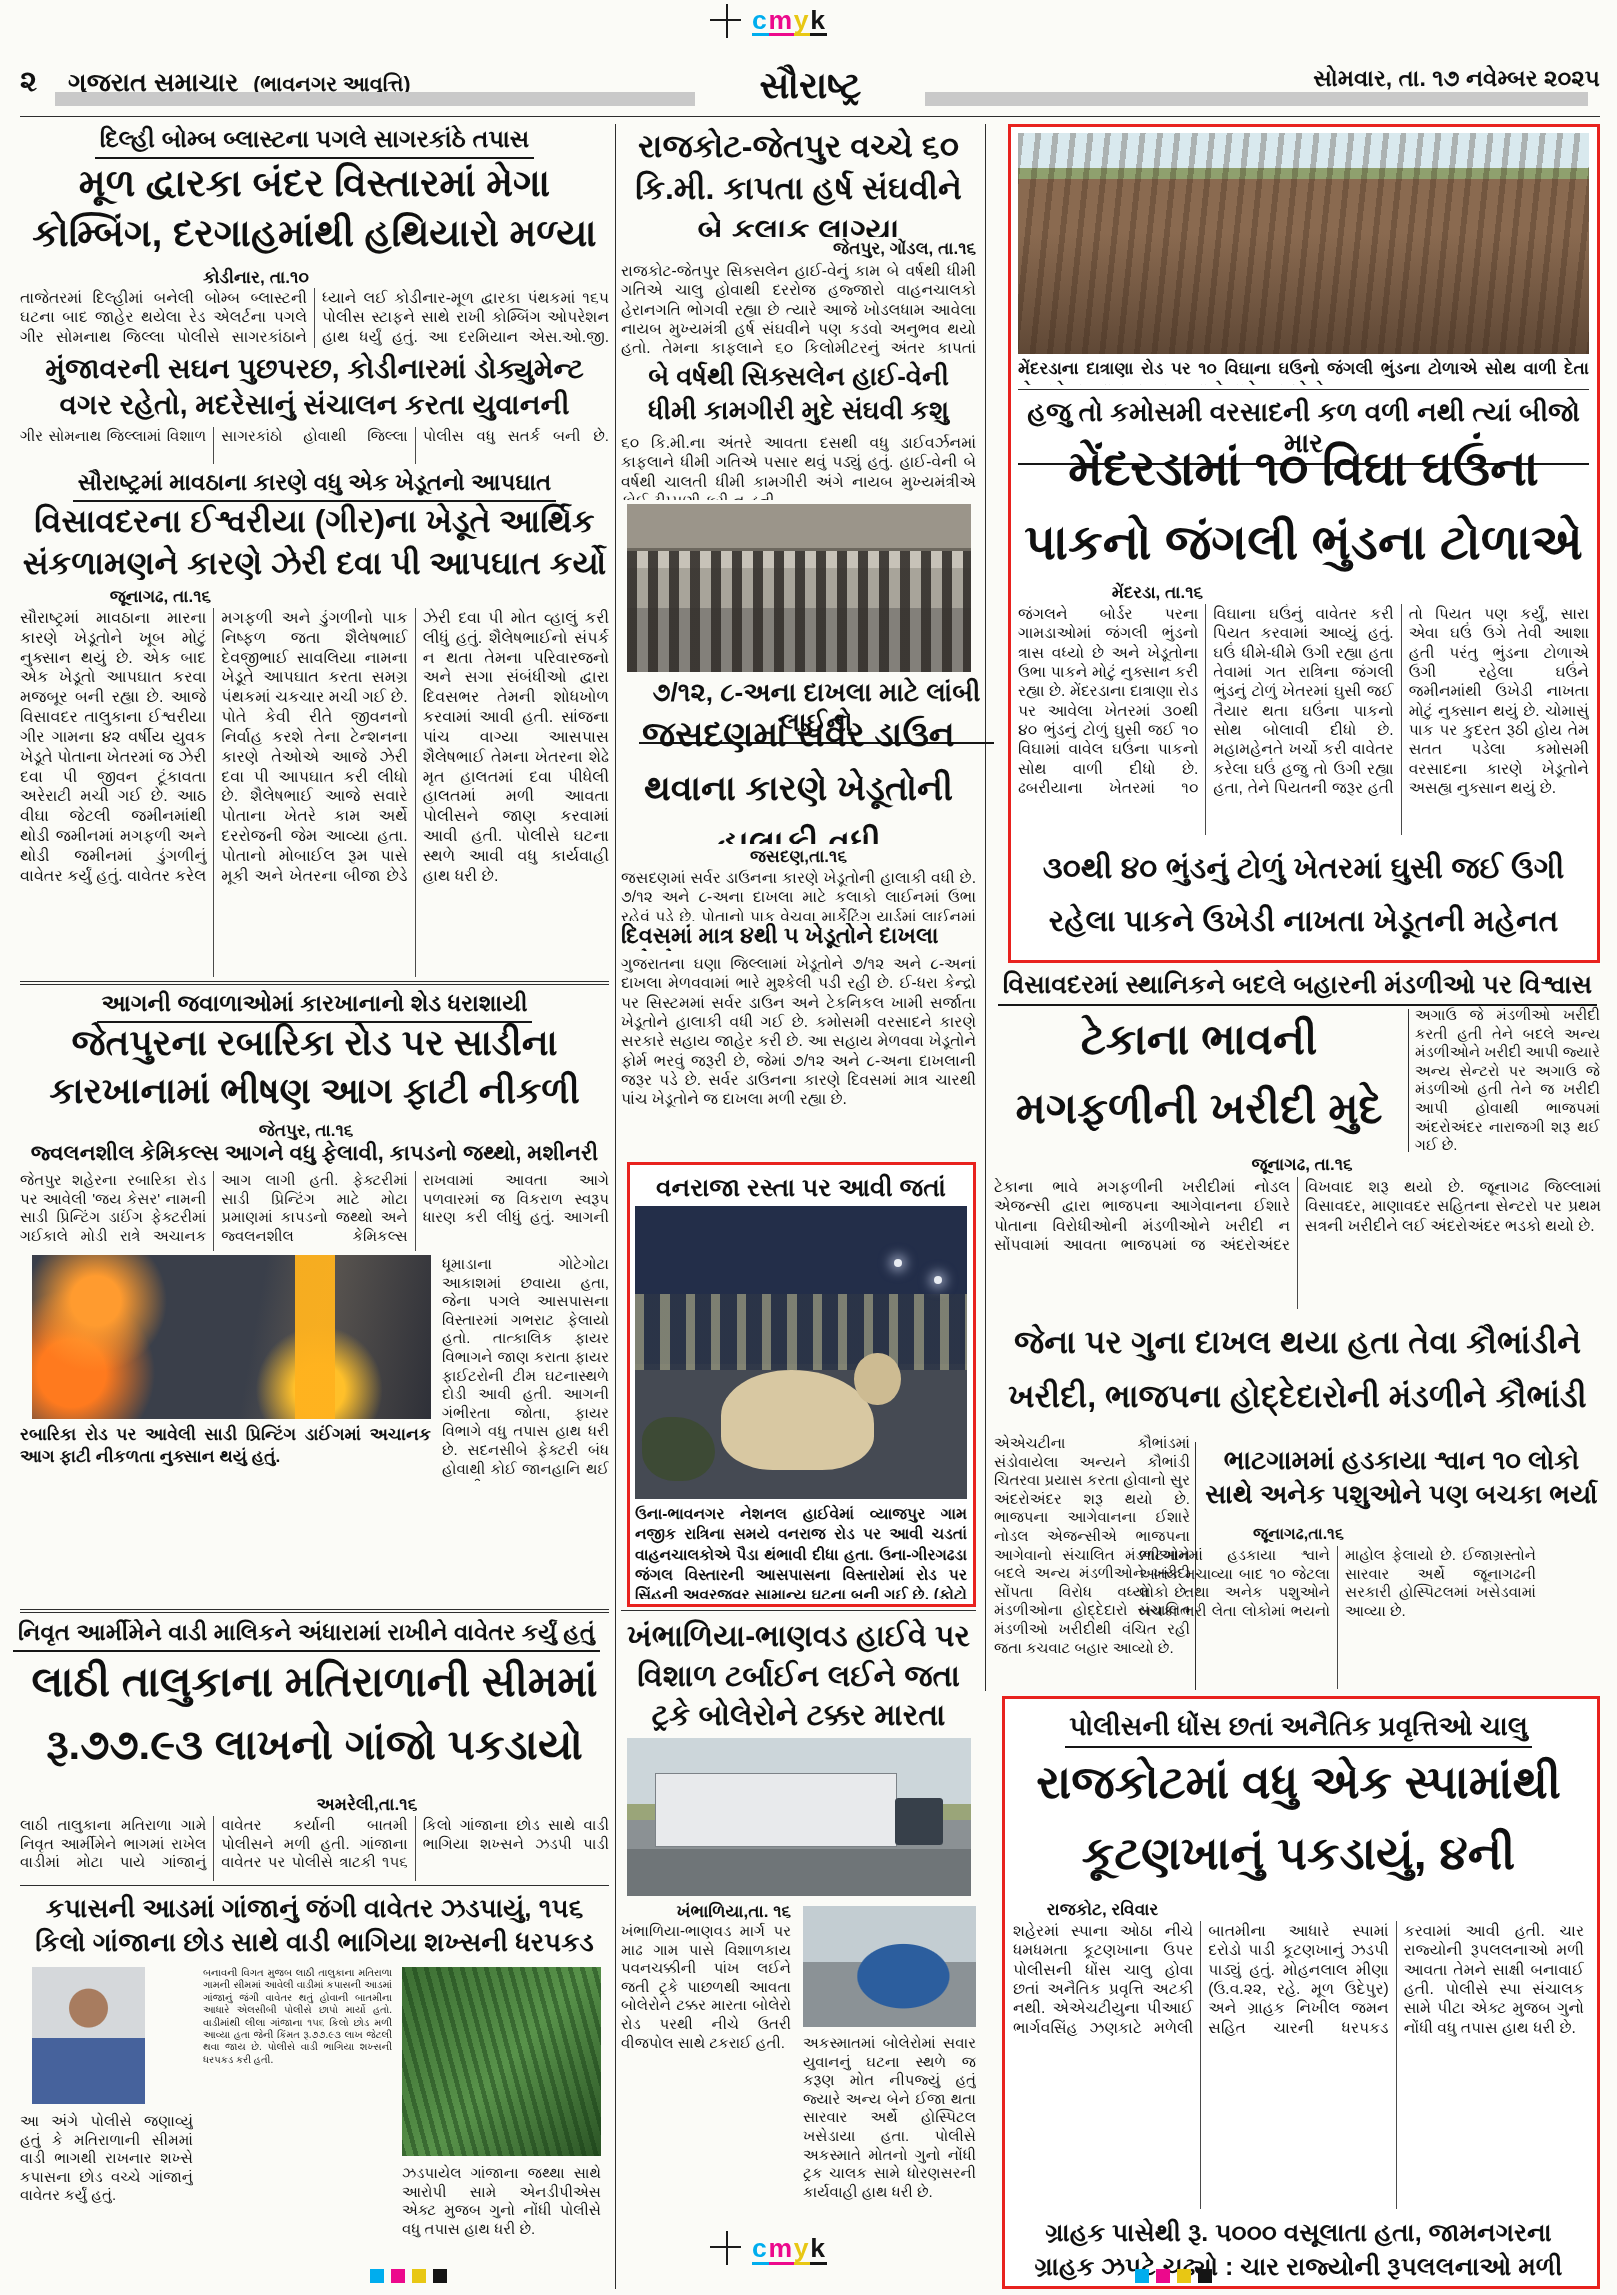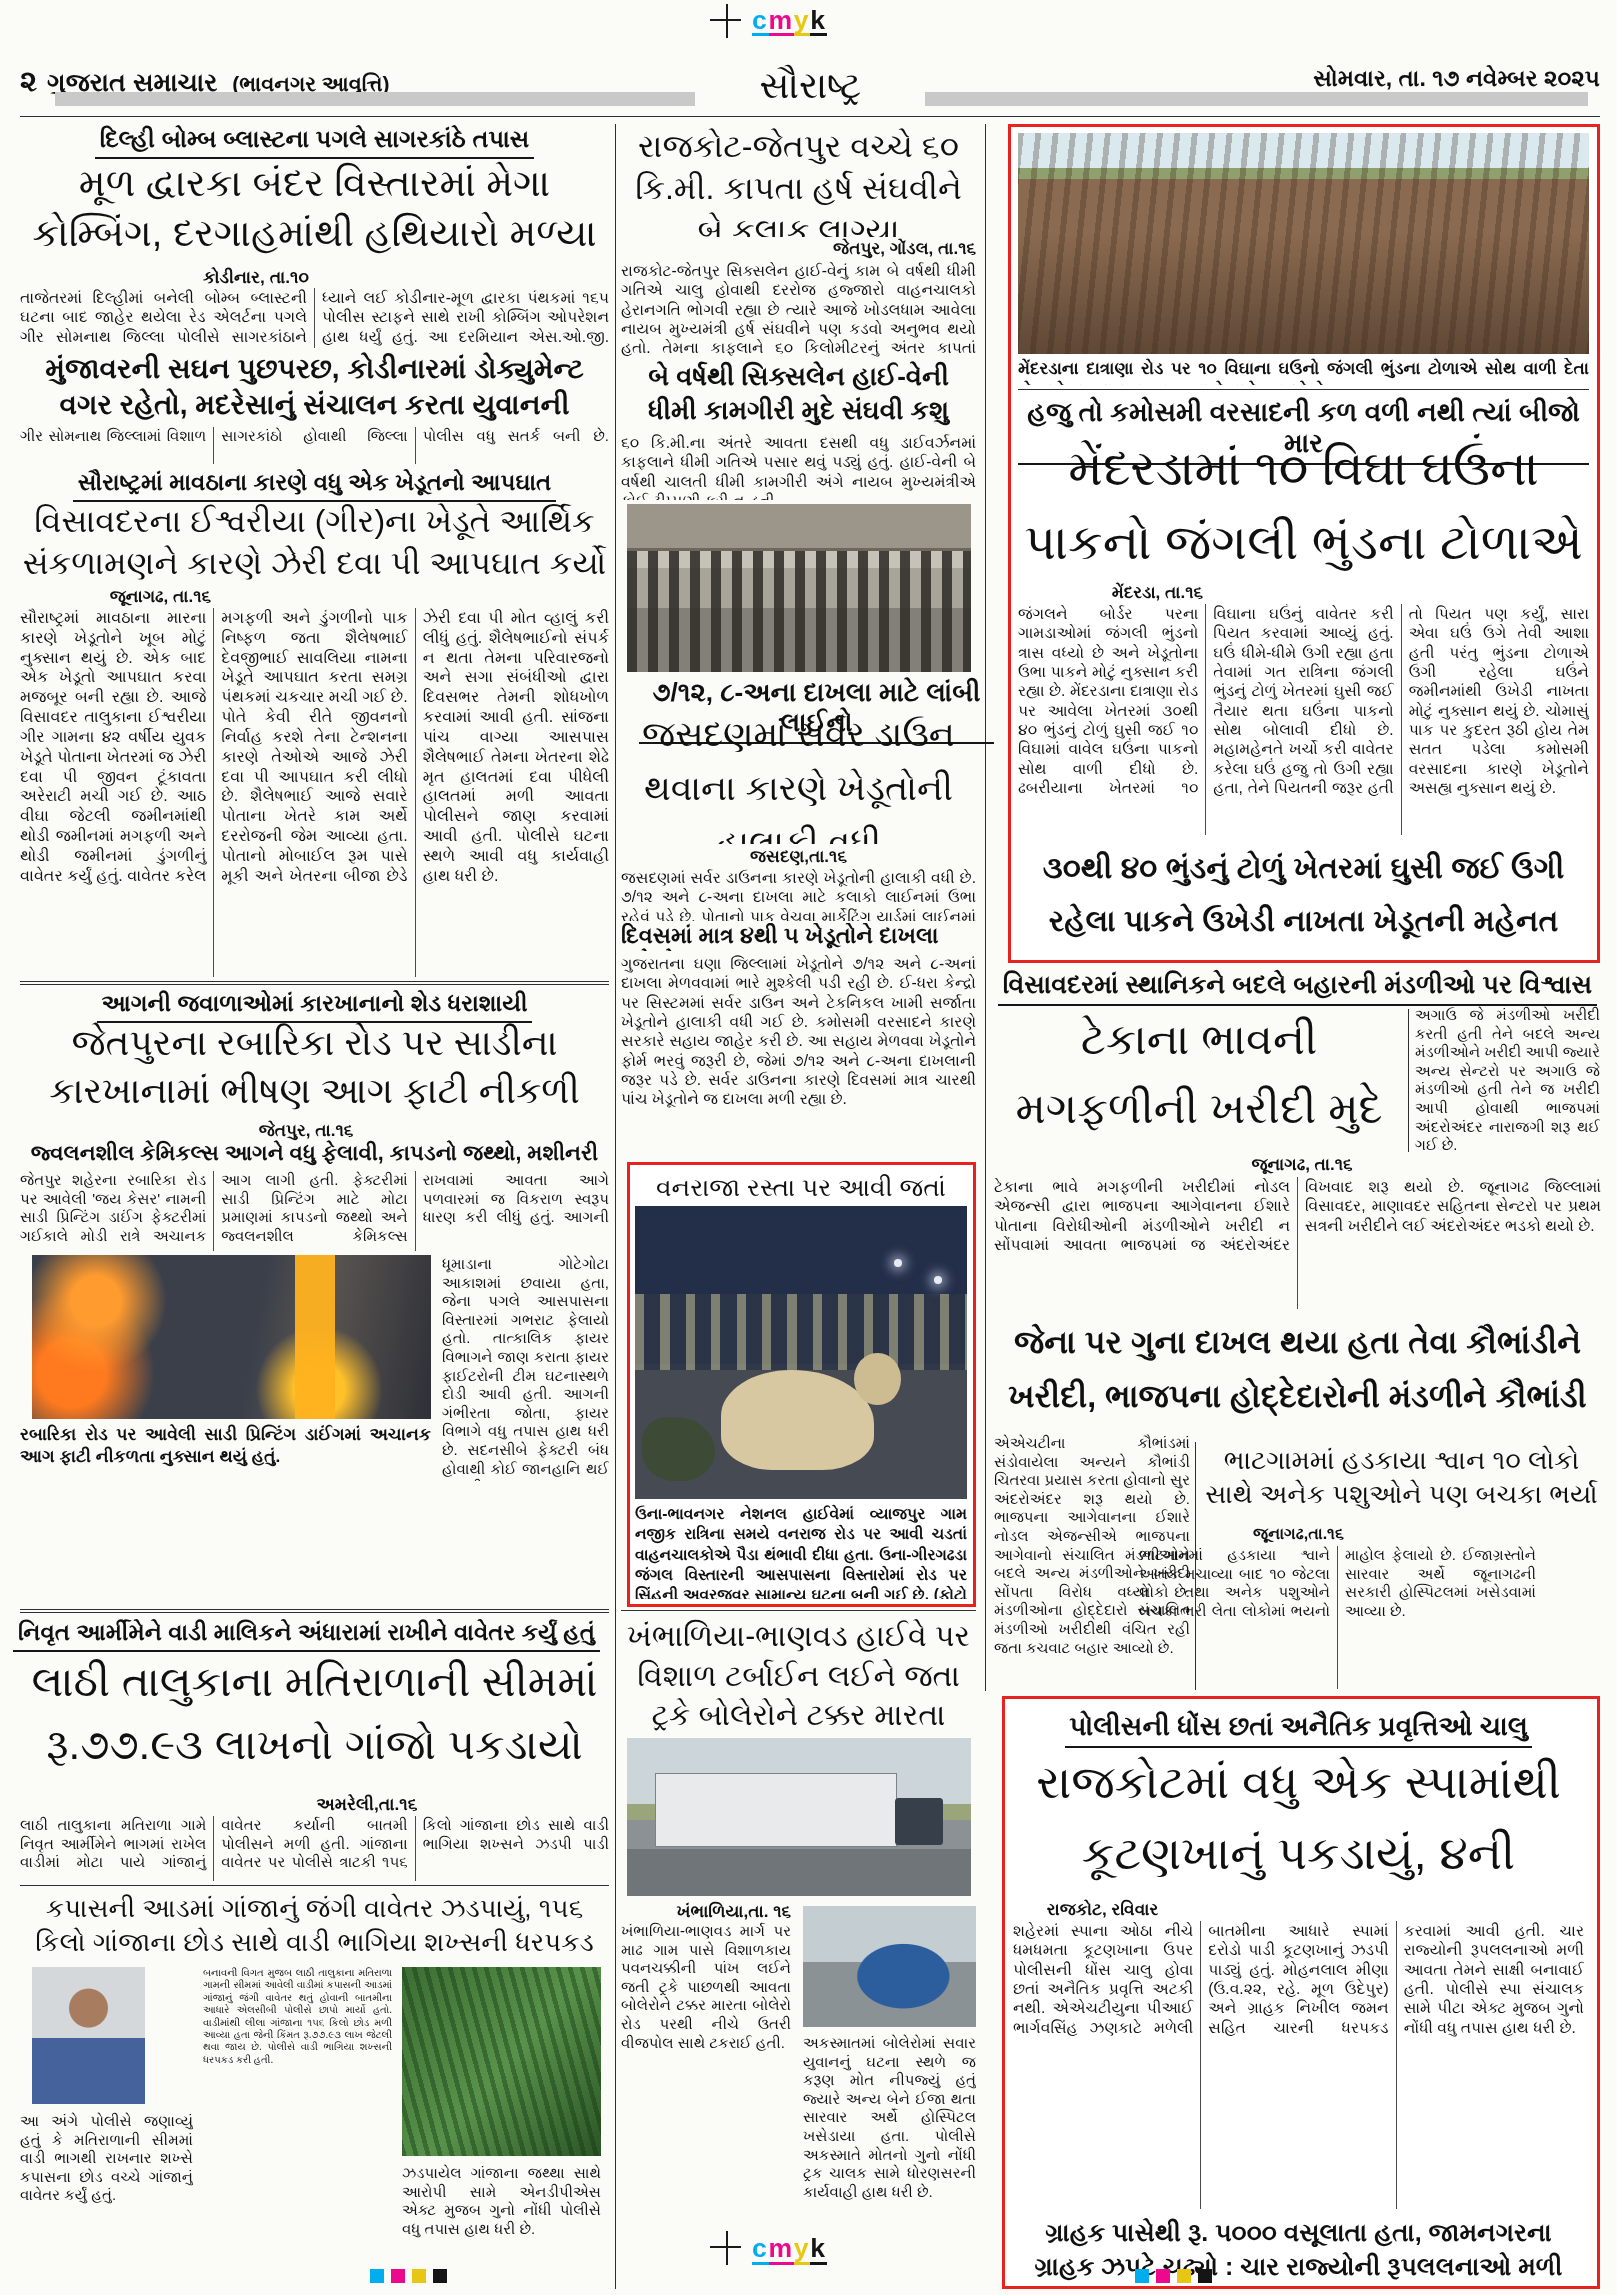--- a/index.html
+++ b/index.html
@@ -3,21 +3,21 @@
 <meta charset="utf-8">
 <style>
   html,body{margin:0;padding:0}
   body{
     width:1617px;height:2295px;position:relative;background:#fbfbf7;
     font-family:"Liberation Sans","DejaVu Sans",sans-serif;color:#101010;
   }
   .abs{position:absolute;box-sizing:border-box}
   .k{font-weight:700;text-align:center;line-height:1.15}
   .k > span{display:inline-block;border-bottom:2.3px solid #161616;padding:0 4.6px 4.6px}
-  .hl{font-weight:400;text-align:center;line-height:1.32}
+  .hl{font-weight:700;text-align:center;line-height:1.32}
   .dl{font-weight:700}
   .bd{text-align:justify;overflow:hidden;line-height:1.24}
   .c2{column-count:2;column-gap:15px;column-rule:0.6px solid #4a4a4a}
   .c3{column-count:3;column-gap:15px;column-rule:0.6px solid #4a4a4a}
   .sub{font-weight:700;text-align:center;line-height:1.3;overflow:hidden}
   .cap{font-weight:700;text-align:justify;line-height:1.3;overflow:hidden}
   .vl{border-left:1.2px solid #2e2e2e}
   .hr1{border-top:1.7px solid #2e2e2e}
   .hr2{border-top:4.6px double #2e2e2e}
   .rb{border:3.5px solid #e8221e;background:#fff}
@@ -67,21 +67,21 @@
 <body>
 
 <div class="abs regmark" style="left:726px;top:3.5px;width:1.7px;height:34px"></div>
 <div class="abs regmark" style="left:710px;top:19px;width:31px;height:1.7px"></div>
 <div class="abs cmyk" style="left:752px;top:4.6px;font-size:26.6px;font-weight:700;letter-spacing:1.7px">
   <span style="color:#00adee;border-color:#00adee">c</span><span style="color:#ec098c;border-color:#ec098c">m</span><span style="color:#e8c714;border-color:#e8c714">y</span><span style="color:#151515;border-color:#151515">k</span>
 </div>
 
 <div class="abs mast" style="left:20px;top:65px;width:566px;font-size:25.4px">
   <span style="font-size:29px">૨</span>
-  <span style="margin-left:3px">ગુજરાત સમાચાર</span>
+  <span style="margin-left:24px">ગુજરાત સમાચાર</span>
   <span style="font-size:21px;margin-left:8px">(ભાવનગર આવૃત્તિ)</span>
 </div>
 <div class="abs gray" style="left:55px;top:92px;width:640px;height:14px"></div>
 <div class="abs gray" style="left:925px;top:92px;width:663px;height:14px"></div>
 <div class="abs hl" style="left:696px;top:62px;width:229px;font-size:37px">સૌરાષ્ટ્ર</div>
 <div class="abs dl" style="left:1069px;top:65px;width:531px;font-size:23px;text-align:right">સોમવાર, તા. ૧૭ નવેમ્બર ૨૦૨૫</div>
 <div class="abs hr1" style="left:20px;top:116px;width:1580px"></div>
 
 <div class="abs vl" style="left:615px;top:124px;height:2165px"></div>
 <div class="abs vl" style="left:985px;top:124px;height:1567px"></div>

